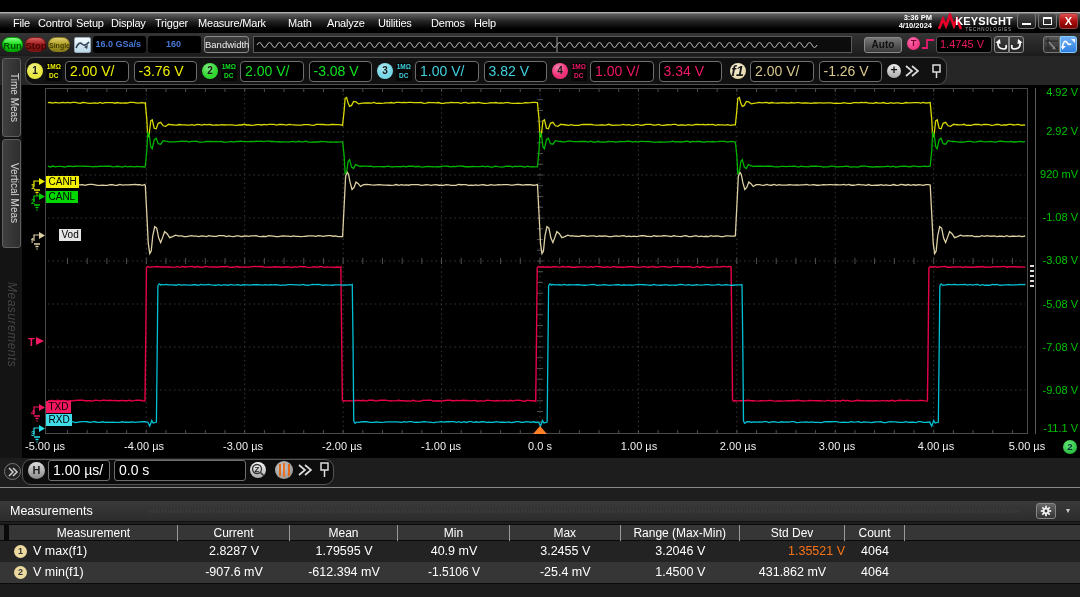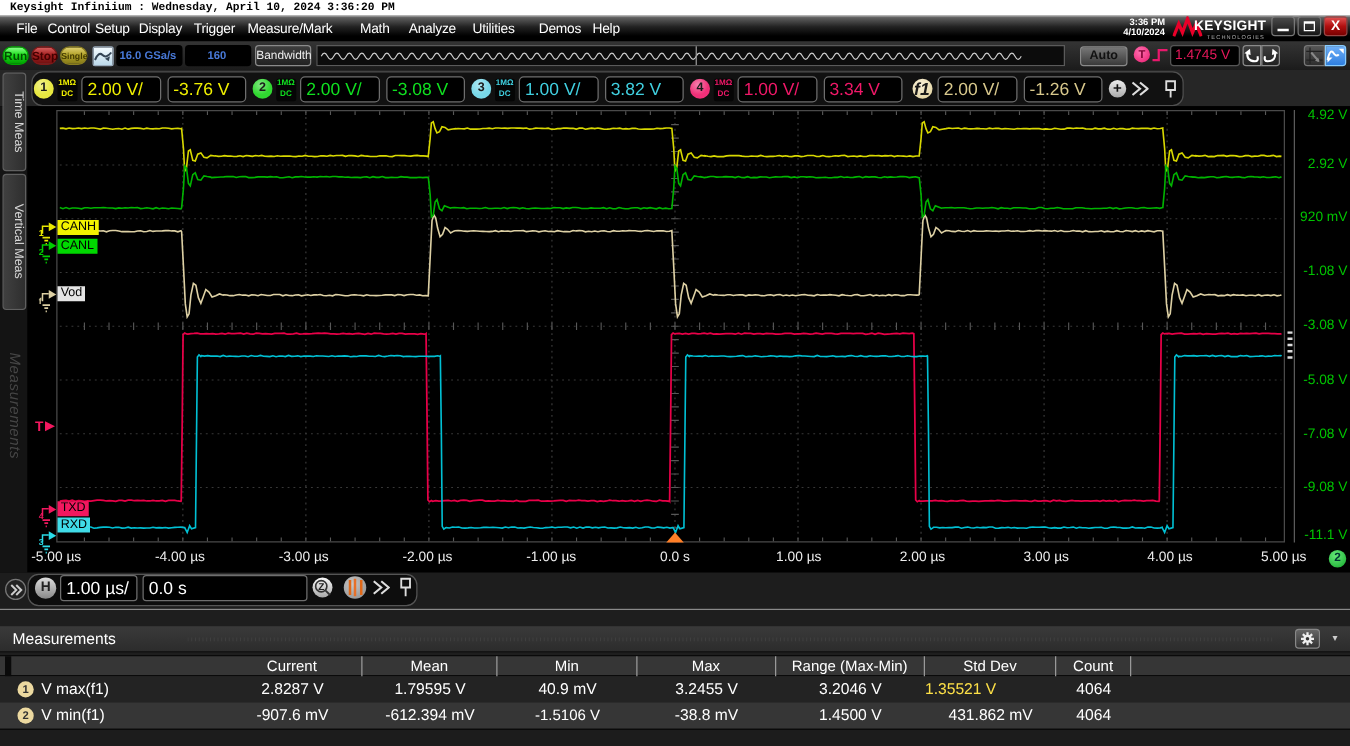--- a/index.html
+++ b/index.html
@@ -34,21 +34,20 @@
 #sbar{left:0;top:85px;width:22px;height:373px;background:#141414}
 .vtab{position:absolute;left:2px;width:19px;background:linear-gradient(90deg,#404040,#2e2e2e);border:1px solid #606060;border-radius:3px;color:#d8d8d8;font-size:10px;writing-mode:vertical-rl;text-align:center}
 
 #hrow{left:0;top:458px;width:1080px;height:29px;background:#1d1d1d}
 #hbar{left:22px;top:459px;width:312px;height:26px;background:#0d0d0d;border:1.5px solid #555;border-radius:9px}
 
 #res{left:0;top:487px;width:1080px;height:110px;background:#1e1e1e;border-top:1px solid #8a8a8a}
 .dots{background-image:repeating-linear-gradient(90deg,#3f3f3f 0 1px,transparent 1px 3px);background-size:3px 3px;background-repeat:repeat-x;background-position:0 center;height:5px;position:absolute}
 </style></head><body>
 <div id="app">
-<div class="abs" id="title">Keysight Infiniium : Wednesday, April 10, 2024 3:36:20 PM</div>
 <div class="abs" id="menu">
       <div class="mi" style="left:13px">File</div>
       <div class="mi" style="left:38px">Control</div>
       <div class="mi" style="left:76px">Setup</div>
       <div class="mi" style="left:111px">Display</div>
       <div class="mi" style="left:155px">Trigger</div>
       <div class="mi" style="left:198px">Measure/Mark</div>
       <div class="mi" style="left:288px">Math</div>
       <div class="mi" style="left:327px">Analyze</div>
       <div class="mi" style="left:378px">Utilities</div>
@@ -196,21 +195,21 @@
           <path d="M4,11 V5 H9"></path>
           <path d="M4,14 H10 M5.5,16.5 H8.5 M6.5,19 H7.5" stroke-width="1.4"></path>
         </g>
         <path d="M9,2 L15,5.5 L9,9 Z" fill="#2adce8"></path>
         <text x="1" y="13" fill="#2adce8" font-size="7" font-weight="bold" font-family="Liberation Sans">3</text>
       </svg>
       <div class="abs" style="left:6px;top:251px;color:#f2185f;font-size:11px;font-weight:bold">T</div>
       <div class="abs" style="left:14px;top:252px;width:0;height:0;border-top:4.5px solid transparent;border-bottom:4.5px solid transparent;border-left:8px solid #f2185f"></div>
 <div class="wlab" style="left:24px;top:90.5px;background:#f2f200">CANH</div>
       <div class="wlab" style="left:24px;top:105.5px;background:#00d800">CANL</div>
-      <div class="wlab" style="left:24px;top:143.5px;background:#e5e5e5">Vod</div>
+      <div class="wlab" style="left:37px;top:143.5px;background:#e5e5e5">Vod</div>
       <div class="wlab" style="left:24px;top:316px;background:#f2185f">TXD</div>
       <div class="wlab" style="left:24px;top:329px;background:#40dce8">RXD</div>
       <div class="glab" style="left:1016px;top:2px">4.92 V</div>
       <div class="glab" style="left:1016px;top:41px">2.92 V</div>
       <div class="glab" style="left:1016px;top:84px">920 mV</div>
       <div class="glab" style="left:1016px;top:127px">-1.08 V</div>
       <div class="glab" style="left:1016px;top:170px">-3.08 V</div>
       <div class="glab" style="left:1016px;top:214px">-5.08 V</div>
       <div class="glab" style="left:1016px;top:257px">-7.08 V</div>
       <div class="glab" style="left:1016px;top:300px">-9.08 V</div>
@@ -280,43 +279,44 @@
               <line x1="9" y1="7" x2="9.0" y2="1.8"></line>
               <line x1="9" y1="7" x2="12.7" y2="3.3"></line>
             </g>
           </g>
           <circle cx="9" cy="7" r="1.4" fill="#333"></circle>
         </svg></div>
 <div style="position:absolute;right:10px;top:5px;color:#ccc;font-size:8px">▾</div>
 </div>
 <div class="abs" style="left:0;top:524px;width:1080px;height:17px;background:#363636;border-top:1px solid #0a0a0a;border-bottom:1px solid #0a0a0a">
       <div style="position:absolute;left:4px;top:0;width:5px;height:17px;background:#0a0a0a"></div>
+      <div style="position:absolute;left:10px;width:168px;top:0;height:17px;border-right:1px solid #999;color:#fff;font-size:12px;text-align:center;line-height:17px">Measurement</div>
       <div style="position:absolute;left:178px;width:112px;top:0;height:17px;border-right:1px solid #999;color:#fff;font-size:12px;text-align:center;line-height:17px">Current</div>
       <div style="position:absolute;left:290px;width:108px;top:0;height:17px;border-right:1px solid #999;color:#fff;font-size:12px;text-align:center;line-height:17px">Mean</div>
       <div style="position:absolute;left:398px;width:112px;top:0;height:17px;border-right:1px solid #999;color:#fff;font-size:12px;text-align:center;line-height:17px">Min</div>
       <div style="position:absolute;left:510px;width:110.5px;top:0;height:17px;border-right:1px solid #999;color:#fff;font-size:12px;text-align:center;line-height:17px">Max</div>
       <div style="position:absolute;left:620.5px;width:119.5px;top:0;height:17px;border-right:1px solid #999;color:#fff;font-size:12px;text-align:center;line-height:17px">Range (Max-Min)</div>
       <div style="position:absolute;left:740px;width:105px;top:0;height:17px;border-right:1px solid #999;color:#fff;font-size:12px;text-align:center;line-height:17px">Std Dev</div>
       <div style="position:absolute;left:845px;width:60px;top:0;height:17px;border-right:1px solid #999;color:#fff;font-size:12px;text-align:center;line-height:17px">Count</div>
     </div>
     <div class="abs" style="left:0;top:541px;width:1080px;height:21px;background:#232323">
       <div style="position:absolute;left:14px;top:4px;width:13px;height:13px;border-radius:50%;background:#ecd9a0;color:#333;font-size:9px;font-weight:bold;text-align:center;line-height:13px">1</div>
       <div style="position:absolute;left:33px;top:0;height:21px;color:#fff;font-size:12.5px;line-height:21px">V max(f1)</div>
       <div style="position:absolute;left:178px;width:112px;top:0;height:21px;color:#fff;font-size:12.5px;text-align:center;line-height:21px">2.8287 V</div>
       <div style="position:absolute;left:290px;width:108px;top:0;height:21px;color:#fff;font-size:12.5px;text-align:center;line-height:21px">1.79595 V</div>
       <div style="position:absolute;left:398px;width:112px;top:0;height:21px;color:#fff;font-size:12.5px;text-align:center;line-height:21px">40.9 mV</div>
       <div style="position:absolute;left:510px;width:110.5px;top:0;height:21px;color:#fff;font-size:12.5px;text-align:center;line-height:21px">3.2455 V</div>
       <div style="position:absolute;left:620.5px;width:119.5px;top:0;height:21px;color:#fff;font-size:12.5px;text-align:center;line-height:21px">3.2046 V</div>
-      <div style="position:absolute;left:740px;width:105px;top:0;height:21px;color:#fde047;font-size:12.5px;text-align:left;line-height:21px">1.35521 V</div>
+      <div style="position:absolute;left:740px;width:105px;top:0;height:21px;color:#f97316;font-size:12.5px;text-align:right;line-height:21px">1.35521 V</div>
       <div style="position:absolute;left:845px;width:60px;top:0;height:21px;color:#fff;font-size:12.5px;text-align:center;line-height:21px">4064</div>
     </div>
     <div class="abs" style="left:0;top:562px;width:1080px;height:21px;background:#363636">
       <div style="position:absolute;left:14px;top:4px;width:13px;height:13px;border-radius:50%;background:#ecd9a0;color:#333;font-size:9px;font-weight:bold;text-align:center;line-height:13px">2</div>
       <div style="position:absolute;left:33px;top:0;height:21px;color:#fff;font-size:12.5px;line-height:21px">V min(f1)</div>
       <div style="position:absolute;left:178px;width:112px;top:0;height:21px;color:#fff;font-size:12.5px;text-align:center;line-height:21px">-907.6 mV</div>
       <div style="position:absolute;left:290px;width:108px;top:0;height:21px;color:#fff;font-size:12.5px;text-align:center;line-height:21px">-612.394 mV</div>
       <div style="position:absolute;left:398px;width:112px;top:0;height:24px;color:#fff;font-size:12px;text-align:center;line-height:21px">-1.5106 V</div>
-      <div style="position:absolute;left:510px;width:110.5px;top:0;height:21px;color:#fff;font-size:12.5px;text-align:center;line-height:21px">-38.8 mV</div>
+      <div style="position:absolute;left:510px;width:110.5px;top:0;height:21px;color:#fff;font-size:12.5px;text-align:center;line-height:21px">-25.4 mV</div>
       <div style="position:absolute;left:620.5px;width:119.5px;top:0;height:21px;color:#fff;font-size:12.5px;text-align:center;line-height:21px">1.4500 V</div>
       <div style="position:absolute;left:740px;width:105px;top:0;height:21px;color:#fff;font-size:12.5px;text-align:center;line-height:21px">431.862 mV</div>
       <div style="position:absolute;left:845px;width:60px;top:0;height:21px;color:#fff;font-size:12.5px;text-align:center;line-height:21px">4064</div>
     </div>
     <div class="abs" style="left:0;top:583px;width:1080px;height:14px;background:#1c1c1c;border-top:1px solid #0a0a0a"></div>
 </div>
 </body></html>

